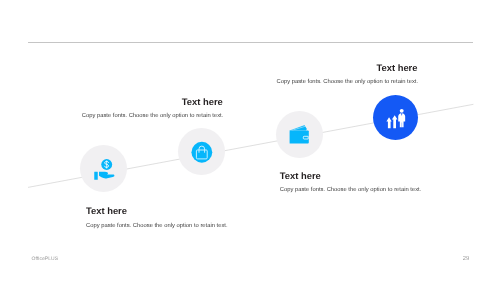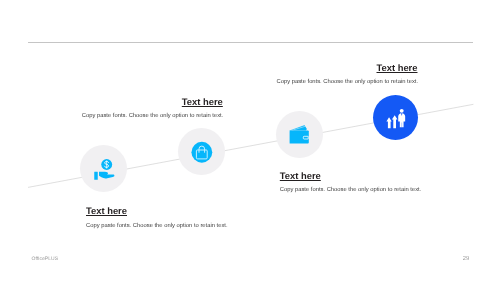--- a/index.html
+++ b/index.html
@@ -8,21 +8,21 @@
        -webkit-font-smoothing:antialiased;
        text-rendering:geometricPrecision;}
   .slide{position:relative;width:500px;height:281px;background:#fff;}
   .rule{position:absolute;left:27.5px;top:42.4px;width:445px;height:1px;background:#c5c5c5;}
   .diag{position:absolute;left:0;top:0;width:500px;height:281px;}
   .node{position:absolute;border-radius:50%;}
   .node-gray{background:#f1f0f2;}
   .node-blue{background:#1459f5;}
   .ico{position:absolute;}
   .block{position:absolute;transform:translateZ(0);}
-  .title{white-space:nowrap;font-weight:bold;font-size:9.4px;line-height:9.5px;color:#231f20;letter-spacing:0px;text-decoration:underline;}
+  .title{white-space:nowrap;font-weight:bold;font-size:9.4px;line-height:9.5px;color:#231f20;letter-spacing:0px;}
   .desc{white-space:nowrap;font-size:5.82px;line-height:7px;color:#3c3c3c;letter-spacing:0px;margin-top:6.7px;}
   .ralign{text-align:right;}
   .foot{position:absolute;color:#9a9a9a;font-size:5px;letter-spacing:0.05px;transform:translateZ(0);-webkit-font-smoothing:auto;}
 </style>
 </head>
 <body>
 
 <div class="slide">
   <div class="rule"></div>
 

